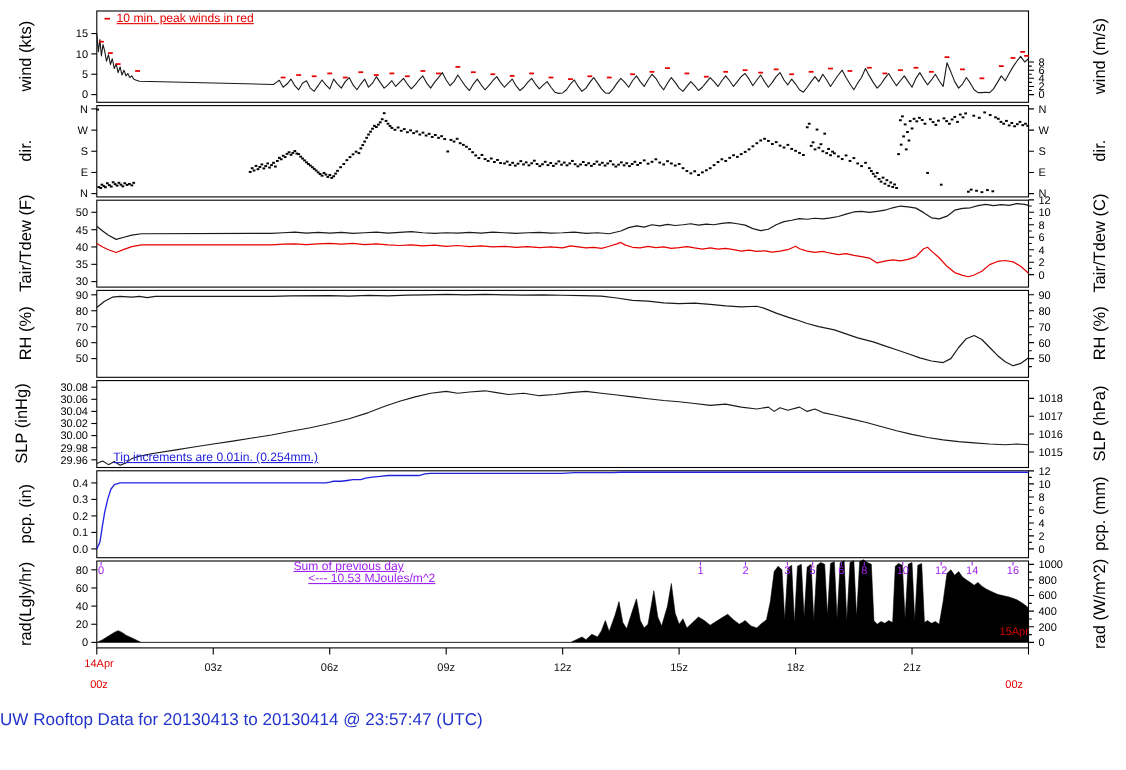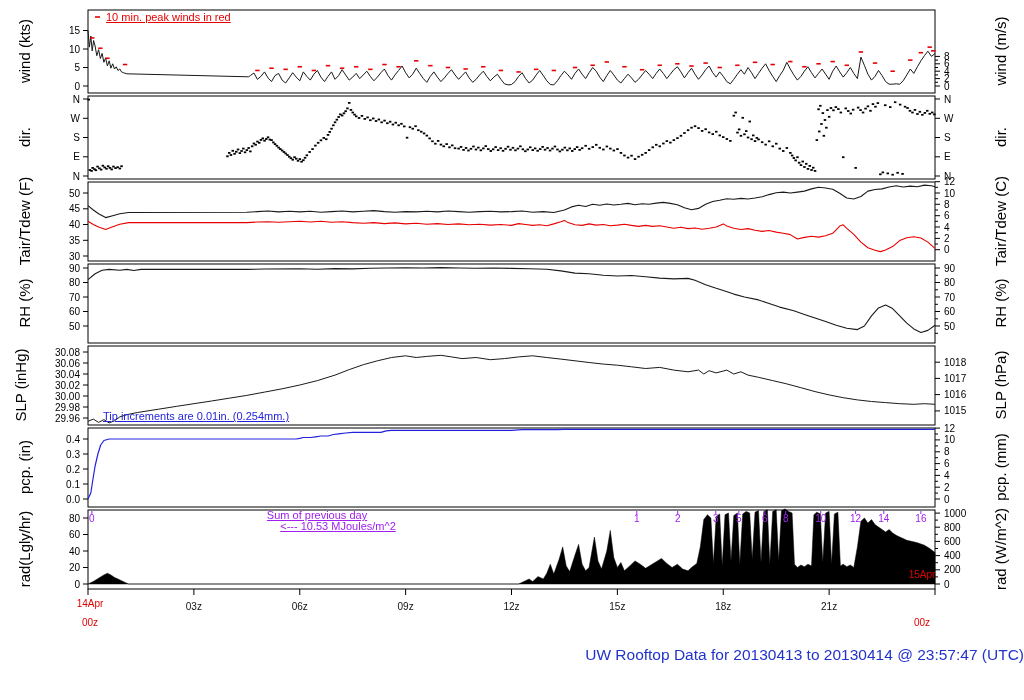--- a/index.html
+++ b/index.html
@@ -3,21 +3,21 @@
 <meta charset="utf-8">
 <style>
   html,body{margin:0;padding:0;background:#fff;}
   #stage{position:relative;width:1024px;height:700px;background:#fff;
          font-family:"Liberation Sans",sans-serif;overflow:hidden;}
   #plot{position:absolute;left:0;top:0;}
   .note{position:absolute;font-size:11px;white-space:nowrap;text-decoration:underline;}
   .unitlab{position:absolute;font-size:15px;color:#000;white-space:nowrap;
            transform:translate(-50%,-50%) rotate(-90deg);}
   .datelab{position:absolute;width:64px;text-align:center;font-size:10px;color:#e00000;}
-  #title{position:absolute;left:0;right:0;top:646px;text-align:right;
+  #title{position:absolute;left:0;right:0;top:646px;text-align:left;
          font-size:15.5px;color:#2233cc;}
 </style>
 </head>
 <body>
 
 <div id="stage">
   <svg id="plot" width="1024" height="700">
       <rect x="88" y="10" width="847" height="83" fill="none" stroke="#000" stroke-width="1"></rect>
       <line x1="83" y1="30.5" x2="88" y2="30.5" stroke="#000" stroke-width="1"></line>
       <text x="80" y="34" text-anchor="end" font-size="10" fill="#000">15</text>

